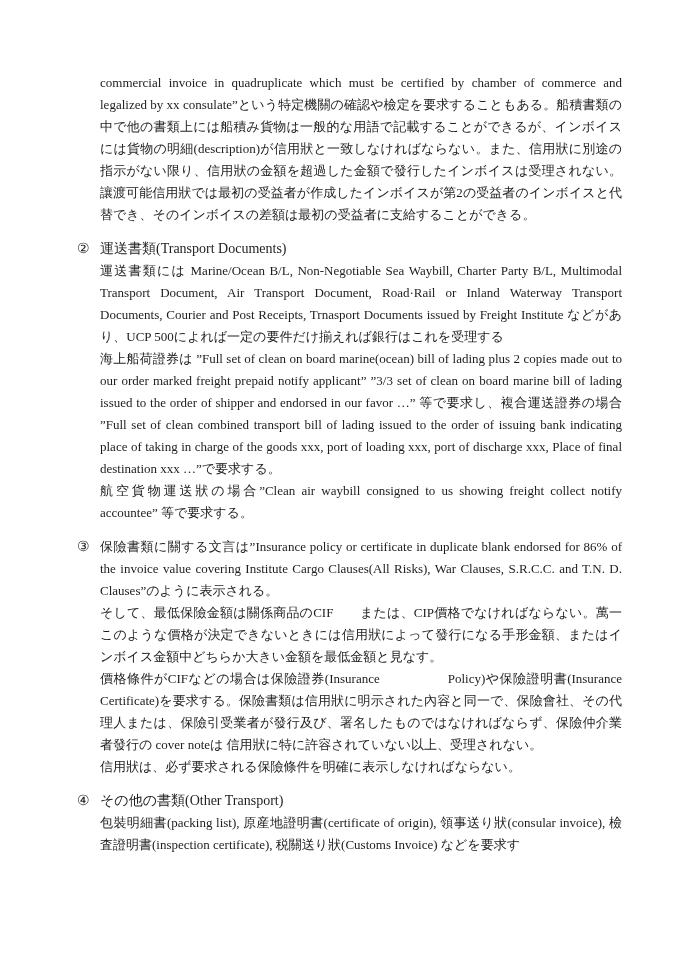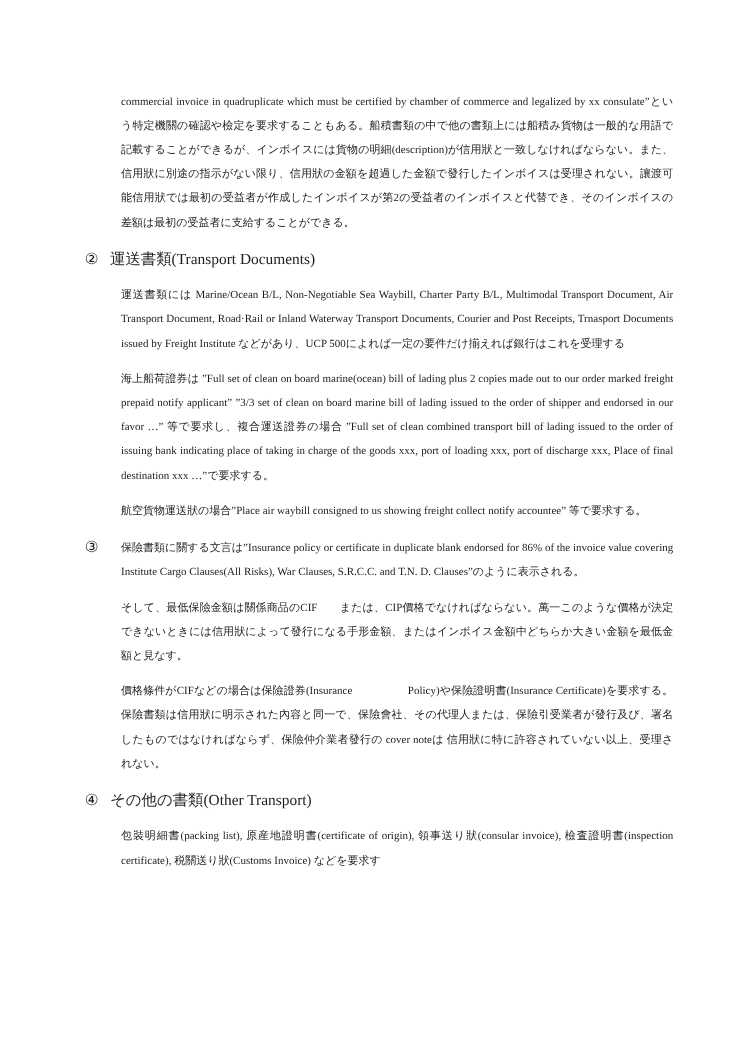--- a/index.html
+++ b/index.html
@@ -15,22 +15,22 @@
     font-family: "Liberation Serif", "DejaVu Serif", serif;
     color: #1c1c1c;
   }
   .page {
     position: absolute;
     top: 72px;
     left: 100px;
     width: 522px;
   }
   .para {
-    margin: 10px;
-    font-size: 10px;
+    margin: 0;
+    font-size: 13px;
     line-height: 22px;
     text-align: justify;
     text-justify: inter-ideograph;
     word-break: break-word;
   }
   .section {
     position: relative;
     margin-top: 12px;
   }
   .sec-head {
@@ -55,30 +55,31 @@
 
   <p class="para">commercial invoice in quadruplicate which must be certified by chamber of commerce and legalized by xx consulate”という特定機關の確認や檢定を要求することもある。船積書類の中で他の書類上には船積み貨物は一般的な用語で記載することができるが、インボイスには貨物の明細(description)が信用狀と一致しなければならない。また、信用狀に別途の指示がない限り、信用狀の金額を超過した金額で發行したインボイスは受理されない。讓渡可能信用狀では最初の受益者が作成したインボイスが第2の受益者のインボイスと代替でき、そのインボイスの差額は最初の受益者に支給することができる。</p>
 
   <section class="section">
     <div class="sec-head">
       <span class="sec-num">②</span>
       <span class="sec-title">運送書類(Transport Documents)</span>
     </div>
     <p class="para">運送書類には Marine/Ocean B/L, Non-Negotiable Sea Waybill, Charter Party B/L, Multimodal Transport Document, Air Transport Document, Road·Rail or Inland Waterway Transport Documents, Courier and Post Receipts, Trnasport Documents issued by Freight Institute などがあり、UCP 500によれば一定の要件だけ揃えれば銀行はこれを受理する</p>
     <p class="para">海上船荷證券は ”Full set of clean on board marine(ocean) bill of lading plus 2 copies made out to our order marked freight prepaid notify applicant” ”3/3 set of clean on board marine bill of lading issued to the order of shipper and endorsed in our favor …” 等で要求し、複合運送證券の場合 ”Full set of clean combined transport bill of lading issued to the order of issuing bank indicating place of taking in charge of the goods xxx, port of loading xxx, port of discharge xxx, Place of final destination xxx …”で要求する。</p>
-    <p class="para">航空貨物運送狀の場合”Place air waybill consigned to us showing freight collect notify accountee” 等で要求する。</p>
+    <p class="para">航空貨物運送狀の場合”Clean air waybill consigned to us showing freight collect notify accountee” 等で要求する。</p>
   </section>
 
   <section class="section">
     <div class="sec-head">
       <span class="sec-num">③</span>
     </div>
     <p class="para">保險書類に關する文言は”Insurance policy or certificate in duplicate blank endorsed for 86% of the invoice value covering Institute Cargo Clauses(All Risks), War Clauses, S.R.C.C. and T.N. D. Clauses”のように表示される。</p>
     <p class="para">そして、最低保險金額は關係商品のCIF　　または、CIP價格でなければならない。萬一このような價格が決定できないときには信用狀によって發行になる手形金額、またはインボイス金額中どちらか大きい金額を最低金額と見なす。</p>
     <p class="para">價格條件がCIFなどの場合は保險證券(Insurance　　　　　Policy)や保險證明書(Insurance Certificate)を要求する。保險書類は信用狀に明示された內容と同一で、保險會社、その代理人または、保險引受業者が發行及び、署名したものではなければならず、保險仲介業者發行の cover noteは 信用狀に特に許容されていない以上、受理されない。</p>
+    <p class="para">信用狀は、必ず要求される保險條件を明確に表示しなければならない。</p>
   </section>
 
   <section class="section">
     <div class="sec-head">
       <span class="sec-num">④</span>
       <span class="sec-title">その他の書類(Other Transport)</span>
     </div>
     <p class="para">包裝明細書(packing list), 原産地證明書(certificate of origin), 領事送り狀(consular invoice), 檢査證明書(inspection certificate), 税關送り狀(Customs Invoice) などを要求す</p>
   </section>
 

